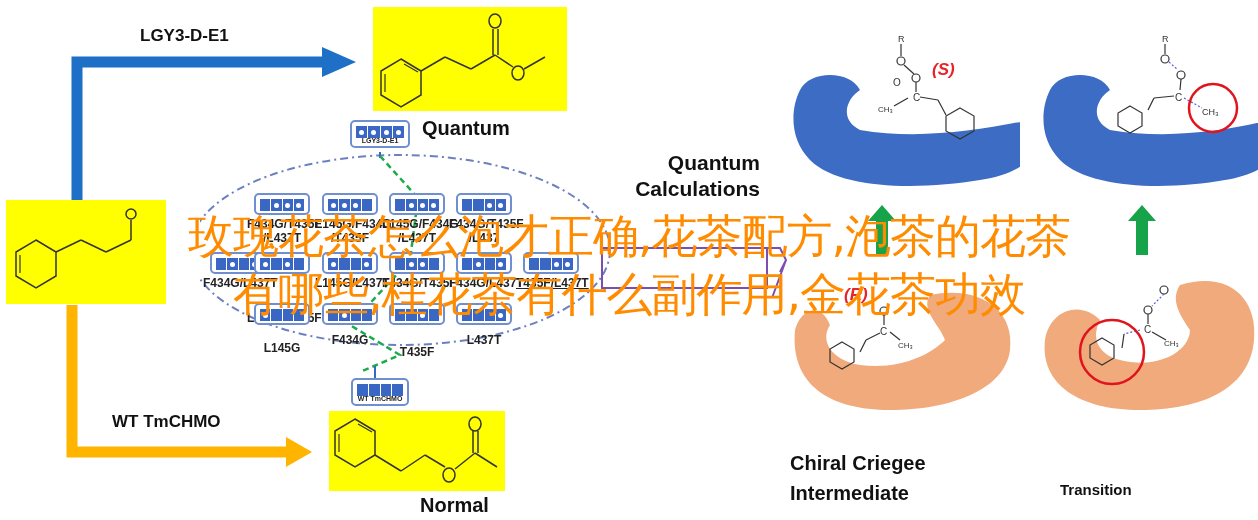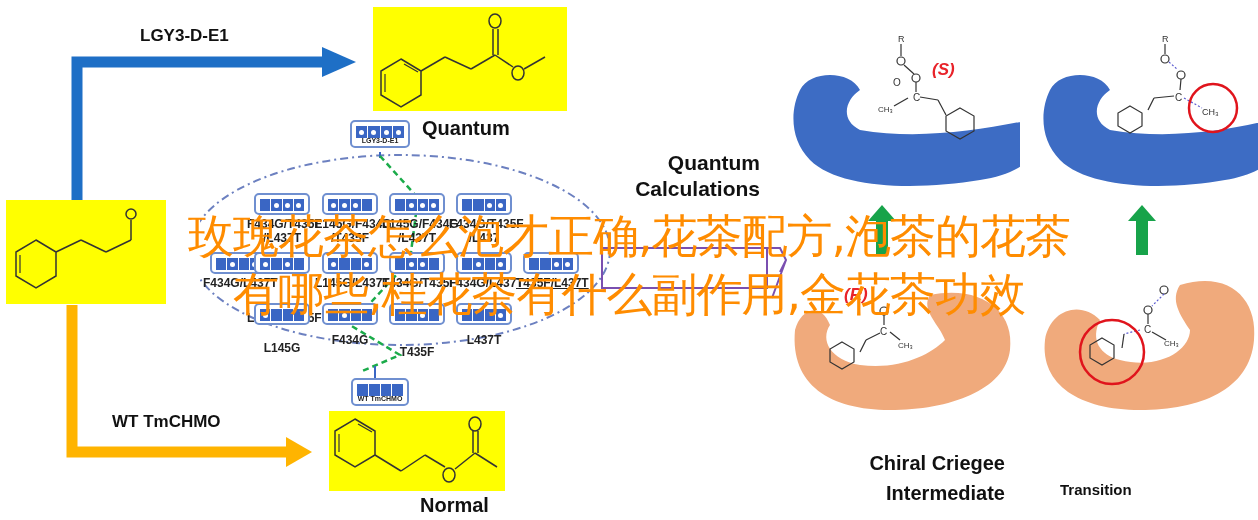--- a/index.html
+++ b/index.html
@@ -320,21 +320,21 @@
     <line x1="112" y1="62" x2="126" y2="70"></line>
     <line x1="100" y1="60" x2="84" y2="64" stroke="#5a5ad0" stroke-dasharray="2,2"></line>
     <line x1="84" y1="64" x2="82" y2="78"></line>
     <polygon points="62,68 74,75 74,88 62,95 50,88 50,75"></polygon>
   </g>
   <text x="104" y="63" font-size="10" fill="#333">C</text>
   <text x="124" y="76" font-size="8" fill="#333">CH₃</text>
   <circle cx="72" cy="82" r="32" fill="none" stroke="#e0141c" stroke-width="2.5"></circle>
 </svg>
 
-<div class="abs lbl" style="left:790px;top:448px;width:215px;text-align:right;font-size:20px;line-height:30px;">
+<div class="abs lbl" style="left:790px;top:448px;width:215px;text-align:left;font-size:20px;line-height:30px;">
   <div>Chiral Criegee</div>
   <div>Intermediate</div>
 </div>
 <div class="abs lbl" style="left:1060px;top:474px;width:165px;font-size:15px;line-height:31px;">
   <div>Transition</div>
 </div>
 
 <div class="overlay" style="top:208px;">玫瑰花茶怎么泡才正确,花茶配方,泡茶的花茶</div>
 <div class="overlay" style="top:266px;">有哪些,桂花茶有什么副作用,金花茶功效</div>
 

